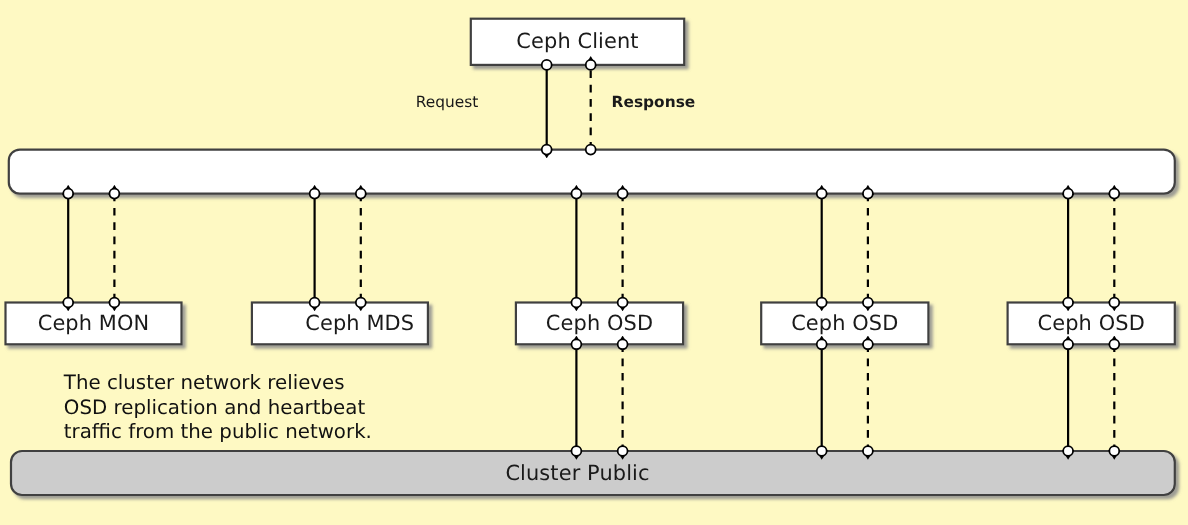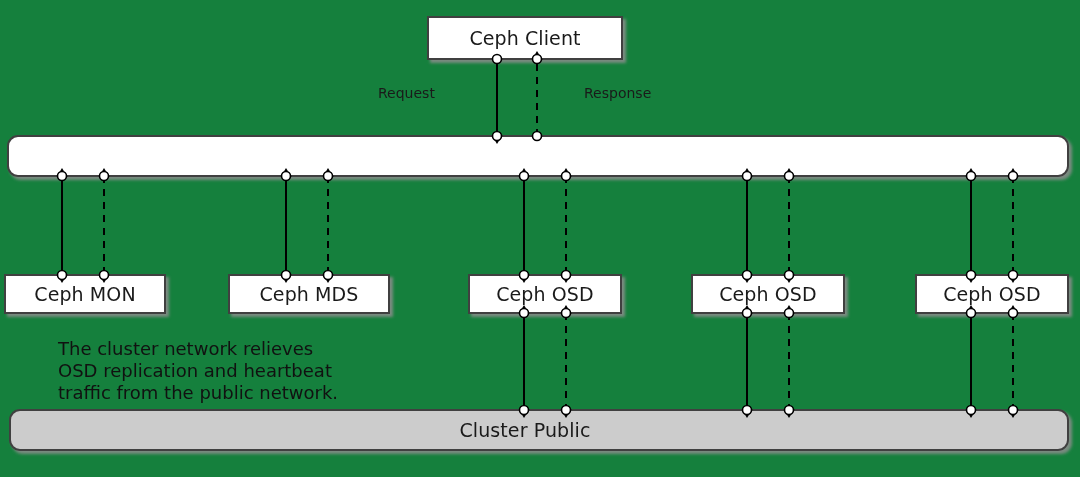--- a/index.html
+++ b/index.html
@@ -4,21 +4,21 @@
 <style>
   html, body {
     margin: 0;
     padding: 0;
     background: #ffffff;
   }
   #canvas {
     position: relative;
     width: 1080px;
     height: 477px;
-    background: #15803d;
+    background: #fef9c3;
     font-family: "DejaVu Sans", sans-serif;
     overflow: hidden;
   }
   #svg-layer {
     position: absolute;
     left: 0;
     top: 0;
     width: 1080px;
     height: 477px;
   }
@@ -135,31 +135,31 @@
         <circle cx="971" cy="410" r="4.5" fill="#ffffff" stroke="#000000" stroke-width="1.6"></circle>
         <circle cx="1013" cy="410" r="4.5" fill="#ffffff" stroke="#000000" stroke-width="1.6"></circle>
       </g>
   </svg>
 
   <div class="node-label" style="left:428px; top:17px; width:194px; height:42px;">Ceph Client</div>
 
 
   <div class="node-label" style="left:5px; top:275px; width:160px; height:38px;">Ceph MON</div>
 
-  <div class="node-label" style="left:229px; top:275px; width:160px; height:38px;">Ceph MDS</div>
+  <div class="node-label" style="left:229px; top:275px; width:160px; height:38px;padding-left:18px;">Ceph MDS</div>
 
   <div class="node-label" style="left:469px; top:275px; width:152px; height:38px;">Ceph OSD</div>
 
   <div class="node-label" style="left:692px; top:275px; width:152px; height:38px;">Ceph OSD</div>
 
   <div class="node-label" style="left:916px; top:275px; width:152px; height:38px;">Ceph OSD</div>
 
   <div class="node-label" style="left:10px; top:410px; width:1030px; height:40px;">Cluster Public</div>
 
   <div class="edge-label" style="left:378px; top:85px;">Request</div>
 
-  <div class="edge-label" style="left:584px; top:85px;">Response</div>
+  <div class="edge-label" style="left:556px; top:85px;font-weight:bold;">Response</div>
 
   <div class="note-text" style="left:58px; top:338px;">The cluster network relieves
 OSD replication and heartbeat
 traffic from the public network.</div>
 
 </div>
 
 </body></html>

